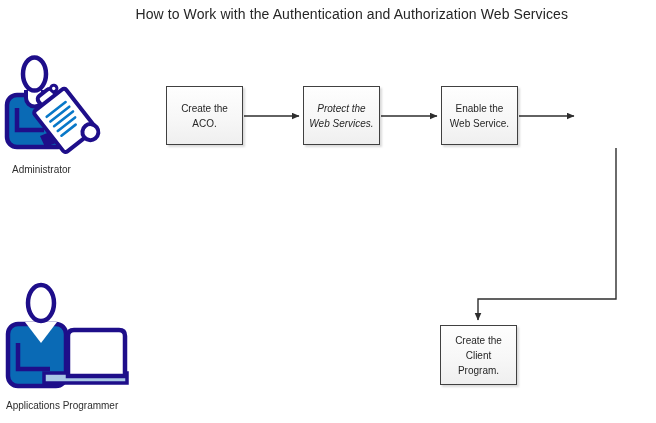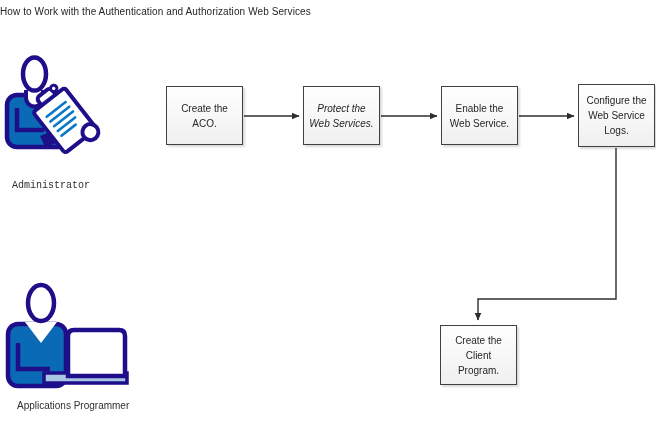--- a/index.html
+++ b/index.html
@@ -1,42 +1,42 @@
 <!DOCTYPE html>
 <html><head>
 <meta charset="utf-8">
 <style>
   html,body{margin:0;padding:0;background:#fff;}
   .stage{
     position:relative;width:656px;height:423px;background:#ffffff;overflow:hidden;
     font-family:"Liberation Sans",sans-serif;
   }
   .diagram-title{
-    position:absolute;top:6px;left:0;width:568px;text-align:left;
-    font-size:10px;color:#262626;letter-spacing:.1px;
+    position:absolute;top:6px;left:0;width:568px;text-align:right;
+    font-size:14px;color:#262626;letter-spacing:.1px;
   }
   .step-box{
     position:absolute;width:77px;height:59px;box-sizing:border-box;
     border:1.4px solid #404040;
     background:linear-gradient(to bottom,#fefefe 0%,#f7f7f7 55%,#efefef 100%);
     box-shadow:2px 2px 2px rgba(0,0,0,0.15);
     display:flex;align-items:center;justify-content:center;
   }
   .step-box .step-label{
     white-space:pre-line;text-align:center;font-size:10px;line-height:15px;color:#262626;
   }
   .box-1{left:166px;top:86px;}
   .box-2{left:303px;top:86px;font-style:italic;}
   .box-3{left:441px;top:86px;}
   .box-4{left:578px;top:84px;height:63px;}
   .box-5{left:440px;top:325px;height:60px;}
   .connector-layer{position:absolute;left:0;top:0;pointer-events:none;}
   .actor-label{position:absolute;font-size:10px;color:#2e2e2e;white-space:nowrap;}
-  .admin-label{left:12px;top:180px;font-family:Liberation Mono, monospace;}
-  .prog-label{left:17px;top:400px;}
+  .admin-label{left:12px;top:164px;}
+  .prog-label{left:6px;top:400px;}
   .actor-icon{position:absolute;}
   .admin-icon{left:4px;top:50px;}
   .prog-icon{left:4px;top:281px;}
 </style>
 </head>
 <body>
 
 <div class="stage">
 
   <div class="diagram-title">How to Work with the Authentication and Authorization Web Services</div>
@@ -57,25 +57,20 @@
     <span class="step-label">Create the
 ACO.</span>
   </div>
   <div class="step-box box-2">
     <span class="step-label">Protect the
 Web Services.</span>
   </div>
   <div class="step-box box-3">
     <span class="step-label">Enable the
 Web Service.</span>
-  </div>
-  <div class="step-box box-4">
-    <span class="step-label">Configure the
-Web Service
-Logs.</span>
   </div>
   <div class="step-box box-5">
     <span class="step-label">Create the
 Client
 Program.</span>
   </div>
 
   <svg class="actor-icon admin-icon" width="100" height="112" viewBox="0 0 100 112">
 
     <rect x="3" y="45" width="61" height="52" rx="10" fill="#0a6ab5" stroke="#1e0e8a" stroke-width="4.5"></rect>

